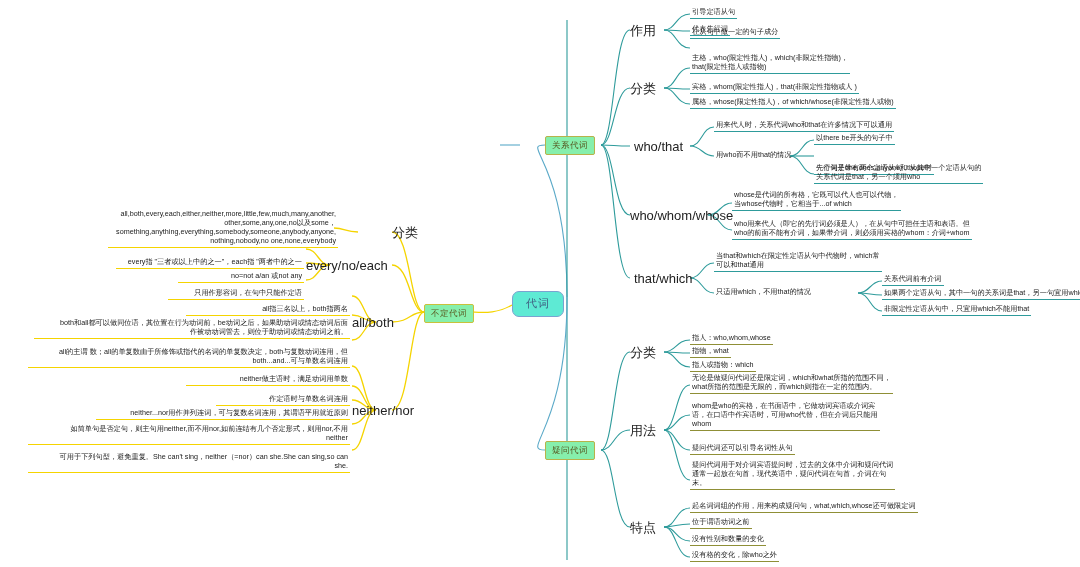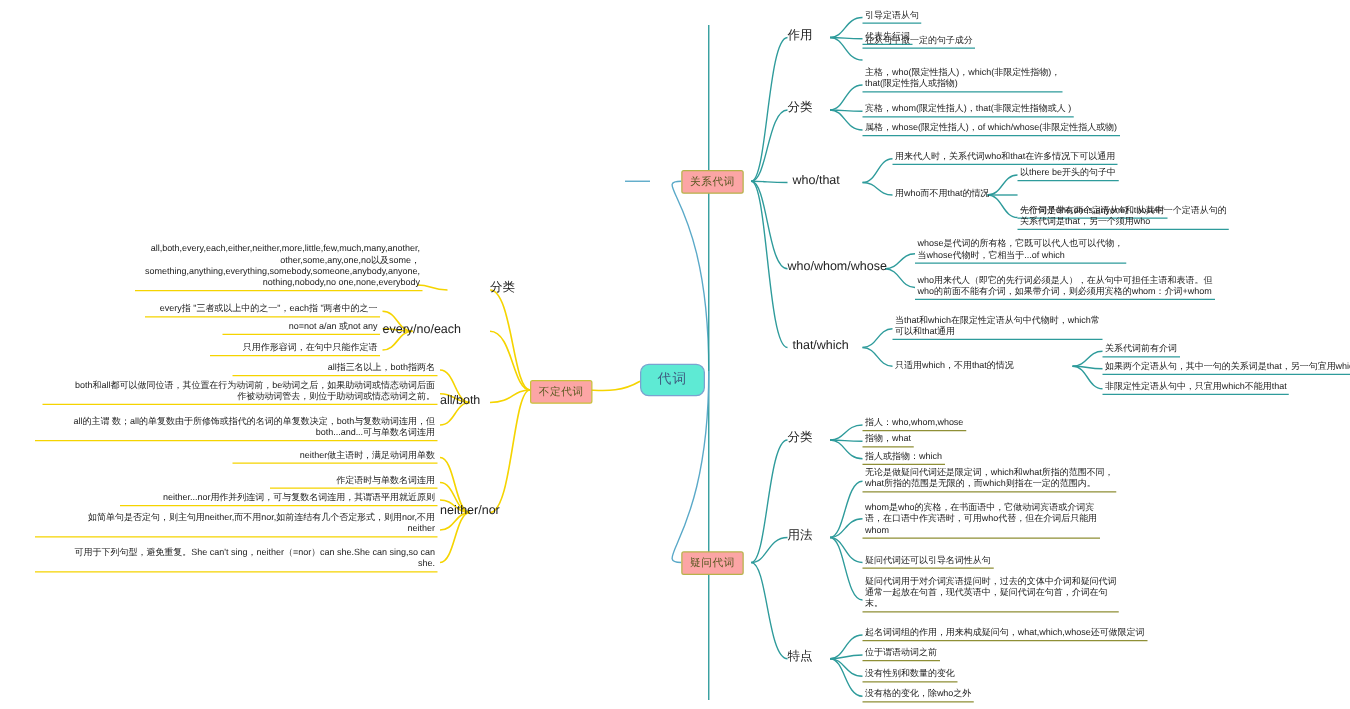--- a/index.html
+++ b/index.html
@@ -9,34 +9,34 @@
   svg.lines{position:absolute;left:0;top:0;width:1080px;height:567px;pointer-events:none;}
 
   .node{position:absolute;white-space:pre;line-height:1.25;}
 
   
   .root{
     border:1.4px solid #7aa3d0;border-radius:7px;background:#5eead4;
     color:#3f5d80;font-size:11px;padding:5px 13px;letter-spacing:1px;
   }
   
-  .l1{border:1.1px solid #c9c13a;background:#fca5a5;color:#5a5a20;
+  .l1{border:1.1px solid #c9c13a;background:#86efac;color:#5a5a20;
       font-size:8.5px;padding:3px 6px;border-radius:2px;letter-spacing:.5px;}
   .l1.teal{border-color:#b7b24a;color:#56561f;}
 
   
   .leaf{font-size:7.2px;color:#1a1a1a;padding:0 2px 1.5px 2px;}
   .leaf.u-teal{border-bottom:1.1px solid #2e9b9b;}
   .leaf.u-olive{border-bottom:1.1px solid #8f8f36;}
-  .leaf.u-yellow{border-bottom:1.4px solid #f5d400;}
+  .leaf.u-yellow{border-bottom:1.4px solid #f5d400;margin-top:15px;}
   .leaf.u-none{border-bottom:none;}
   .leaf.right{text-align:right;}
 
   
-  .blabel{font-size:10px;color:#222;padding-bottom:1px;text-align:center;}
+  .blabel{font-size:13px;color:#222;padding-bottom:1px;text-align:center;}
 </style>
 </head>
 <body>
 
 <div id="canvas">
 
   <svg class="lines" viewBox="0 0 1080 567">
     <g fill="none" stroke-width="1.1">
 
       <path d="M567 297 C 567 160, 520 145, 545 145" stroke="#5aa9c8"></path>

